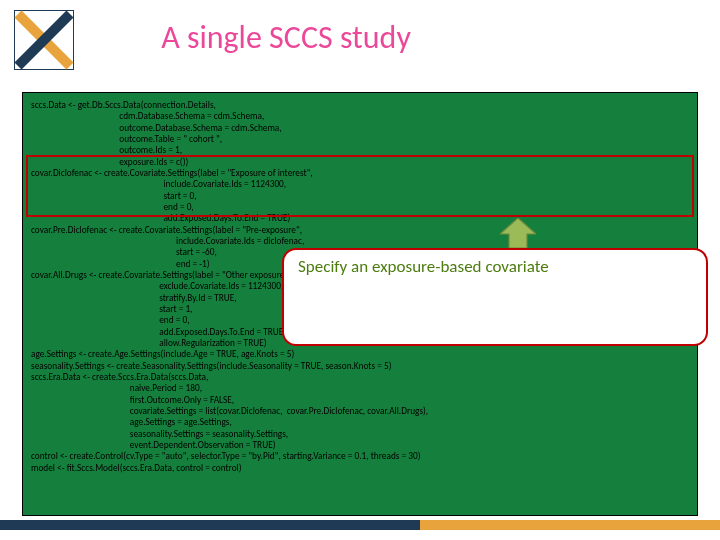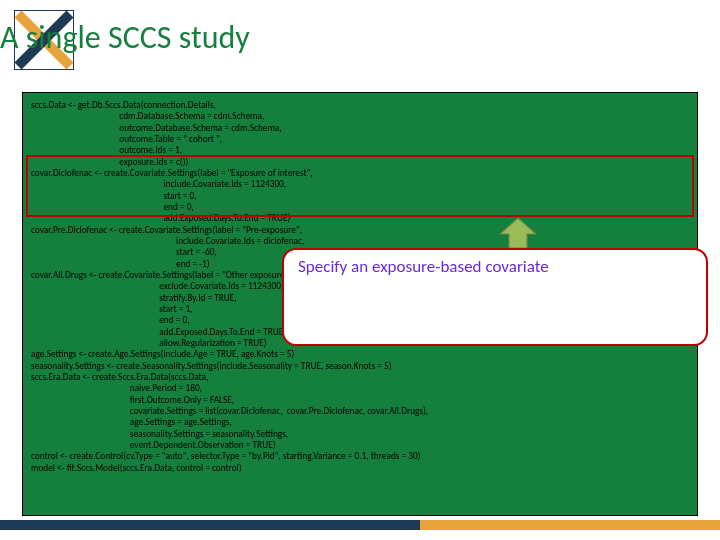--- a/index.html
+++ b/index.html
@@ -1,19 +1,19 @@
 <!DOCTYPE html>
 <html><head>
 <meta charset="utf-8">
 <style>
   * { box-sizing: border-box; margin: 0; padding: 0; }
   html, body { width: 720px; height: 540px; font-family: Calibri, Arial, sans-serif; background: #fff; overflow: hidden; }
   .slide { position: relative; width: 720px; height: 540px; background: #fff; }
   .logo { position: absolute; top: 10px; left: 14px; width: 60px; height: 60px; }
-  .title { position: absolute; top: 18px; left: 0; width: 572px; text-align: left; font-size: 32px; color: #15803d; font-weight: 400; }
+  .title { position: absolute; top: 18px; left: 0; width: 572px; text-align: center; font-size: 32px; color: #ec4899; font-weight: 400; }
   .codebox {
     position: absolute;
     top: 92px; left: 22px;
     width: 676px; height: 424px;
     border: 1.5px solid #000;
     background: #15803d;
     padding: 6px 8px;
     font-family: Calibri, Arial, sans-serif;
     font-size: 9.3px;
     line-height: 1.22;
@@ -32,21 +32,21 @@
   .callout {
     position: absolute;
     top: 248px; left: 282px;
     width: 426px; height: 98px;
     border: 2.5px solid #c00000;
     border-radius: 14px;
     background: #fff;
     padding: 6px 14px 6px 14px;
     font-size: 17px;
     line-height: 1.25;
-    color: #6d28d9;
+    color: #4d7c0f;
   }
   .callout ul { list-style: disc; margin-left: 22px; margin-top: 2px; }
   .callout-title { font-size: 17px; }
   .arrow {
     position: absolute;
     top: 218px; left: 500px;
     width: 36px; height: 30px;
   }
   .bottom-gold {
     position: absolute;

